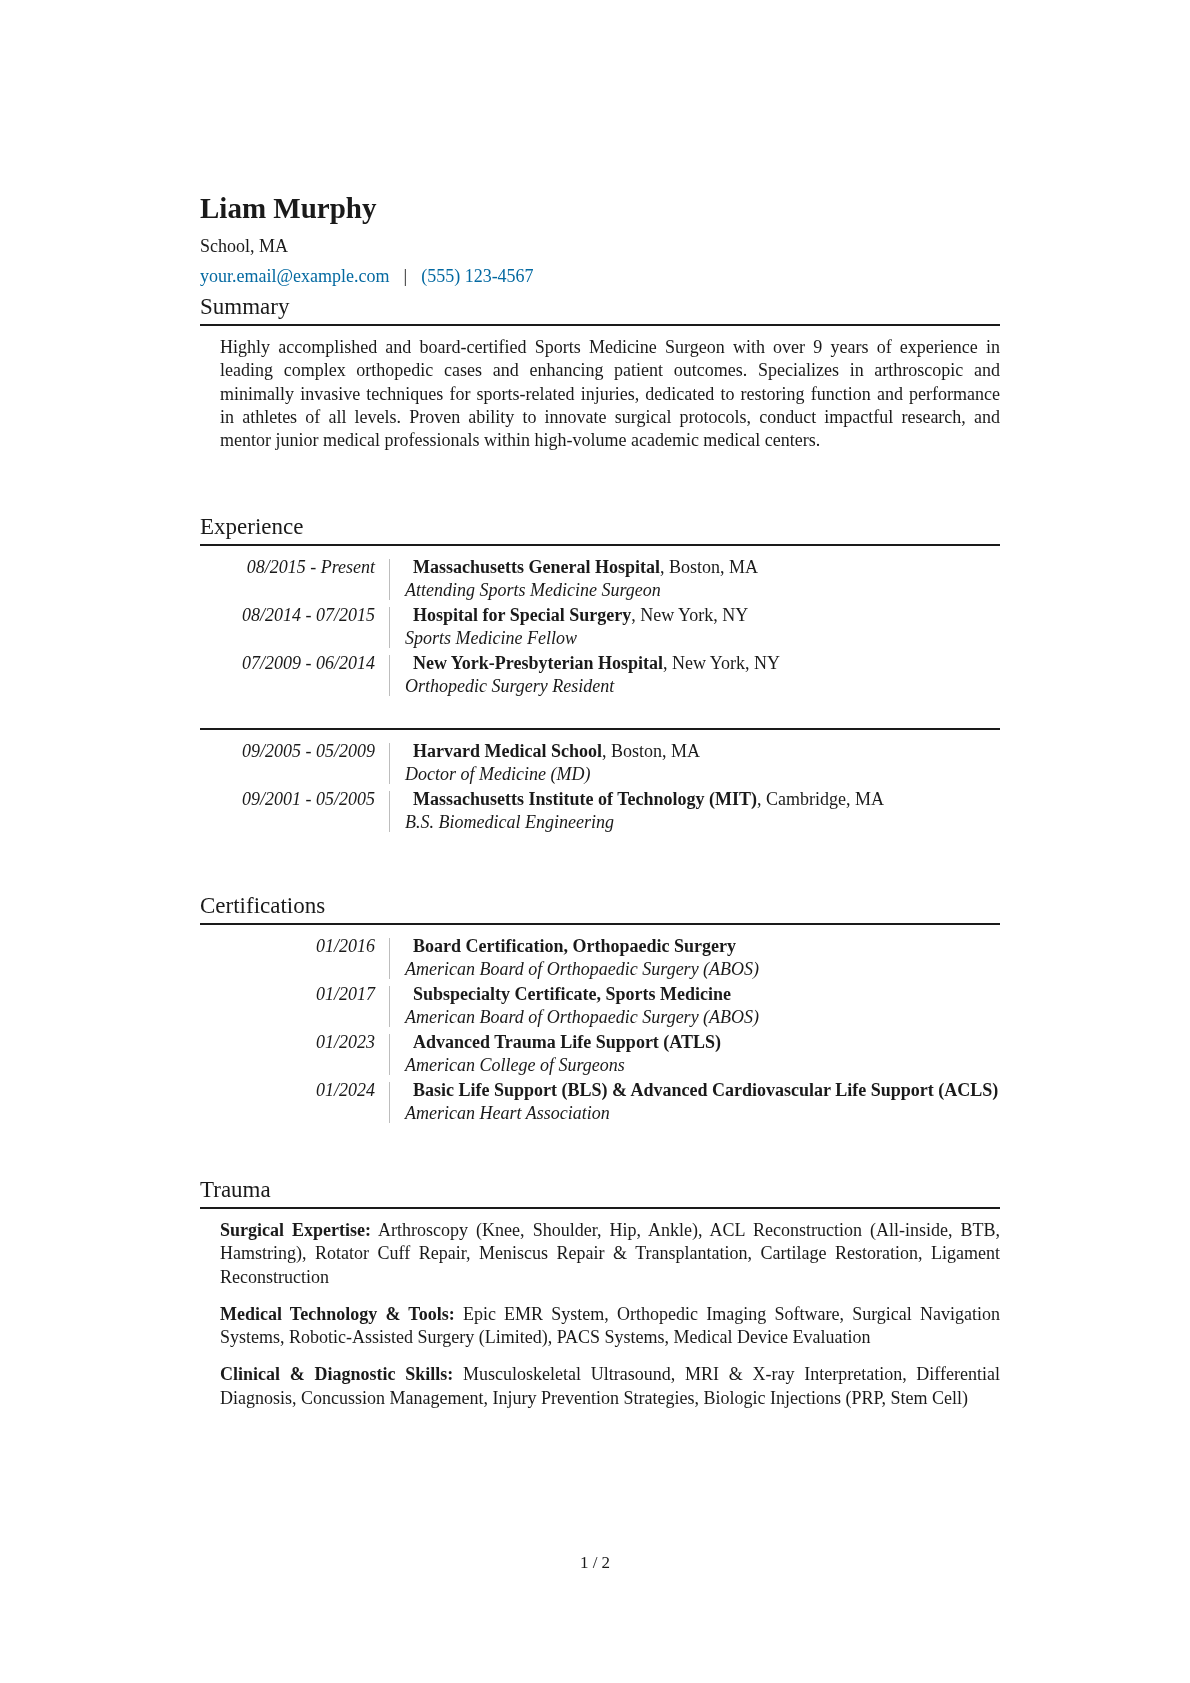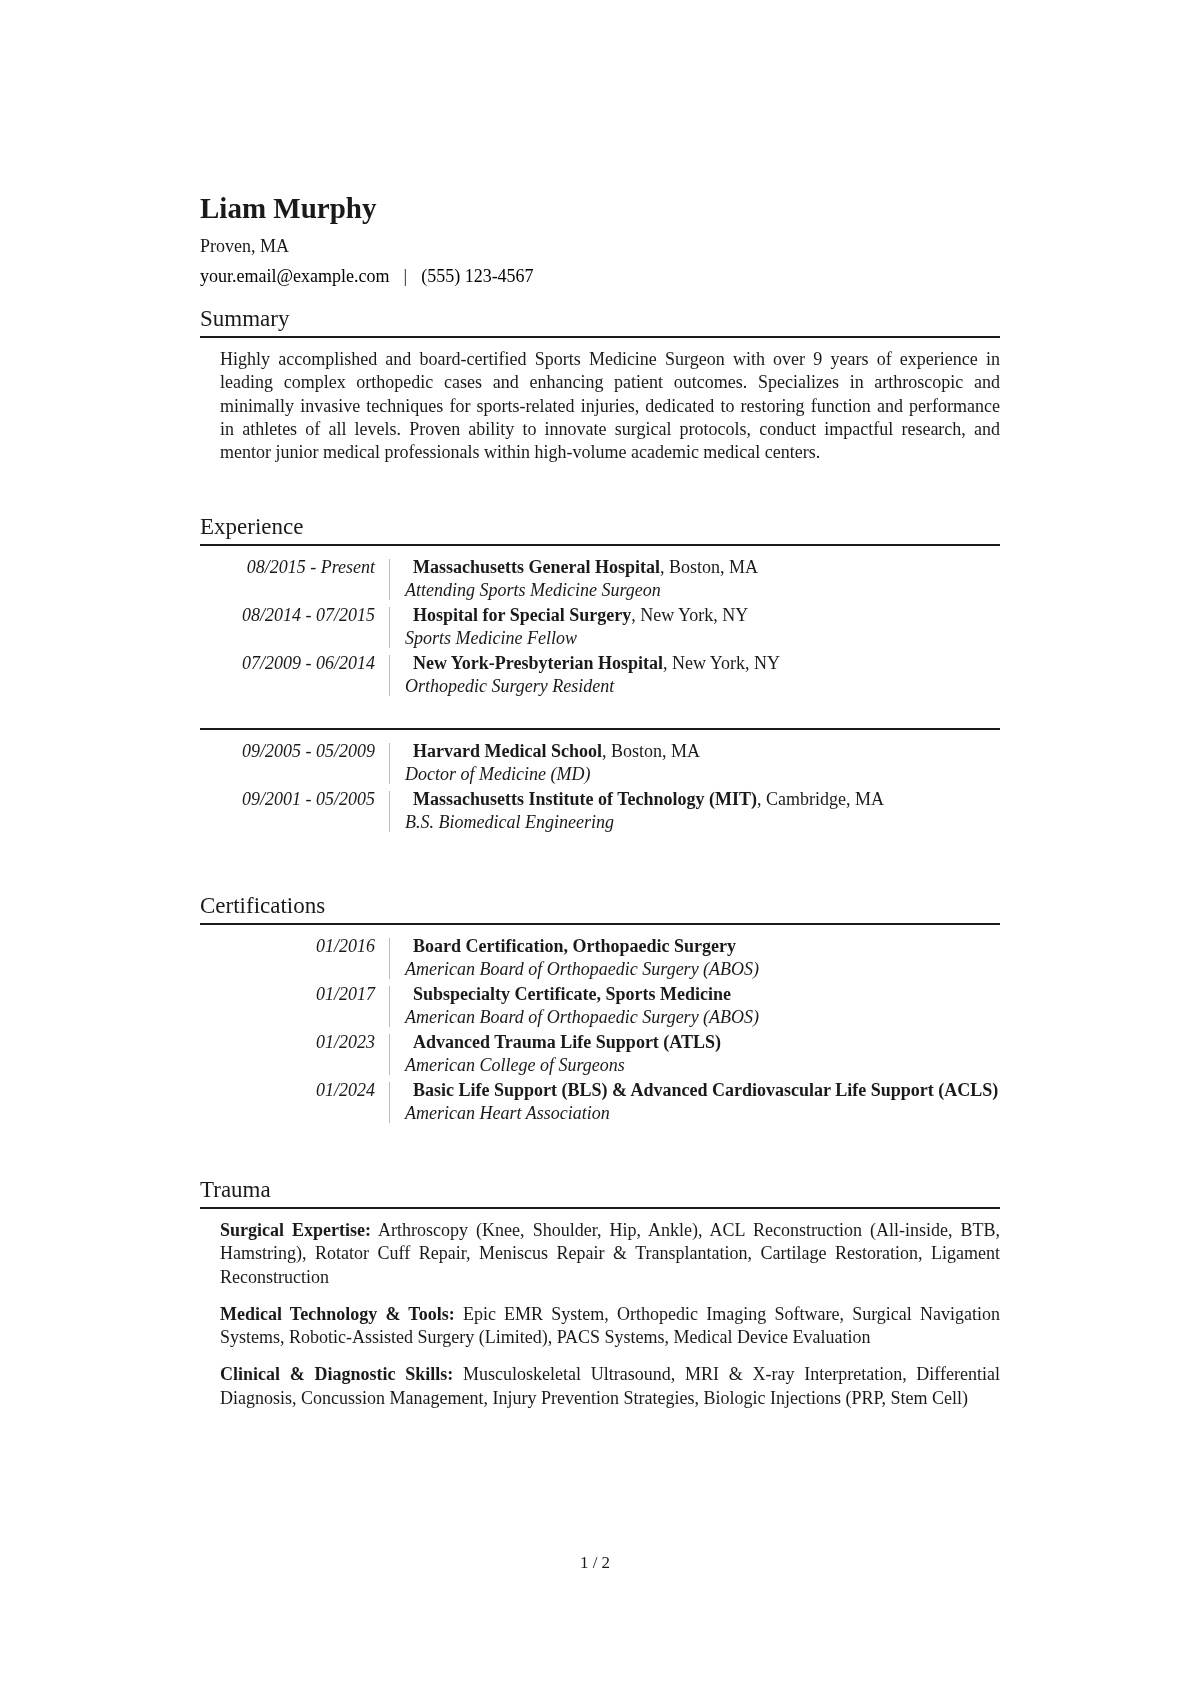--- a/index.html
+++ b/index.html
@@ -2,21 +2,21 @@
 <html><head>
 <meta charset="utf-8">
 <style>
   html, body { margin: 0; padding: 0; background: #ffffff; }
   body { width: 1190px; height: 1683px; position: relative; font-family: "Liberation Serif", "DejaVu Serif", serif; color: #1a1a1a; }
   .page { position: absolute; left: 200px; top: 0; width: 800px; }
   .header { position: absolute; left: 0; top: 190px; width: 800px; text-align: left; }
   .name { font-size: 29px; font-weight: bold; line-height: 36px; }
   .location { font-size: 18px; line-height: 24px; margin-top: 8px; }
   .contact { font-size: 18px; line-height: 24px; margin-top: 6px; }
-  .contact a { color: #000000; text-decoration: none; }
+  .contact a { color: #0369a1; text-decoration: none; }
   .contact .sep { margin: 0 14px; color: #1a1a1a; }
 
   .section { position: absolute; left: 0; width: 800px; }
   .section-title { font-size: 23px; line-height: 30px; }
   .rule { height: 2px; background: #1a1a1a; margin-top: 2px; }
 
   .summary-text { margin: 10px 0 0 20px; font-size: 18px; line-height: 23.3px; text-align: justify; hyphens: manual; }
 
   .entries { margin-top: 10px; }
   .entry { display: flex; align-items: stretch; margin-bottom: 2px; }
@@ -32,27 +32,27 @@
 
   .footer { position: absolute; left: 0; top: 1553px; width: 1190px; text-align: center; font-size: 17px; }
 </style>
 </head>
 <body>
 
 <div class="page">
 
   <div class="header">
     <div class="name">Liam Murphy</div>
-    <div class="location">Proven, MA</div>
+    <div class="location">School, MA</div>
     <div class="contact">
       <a href="#">your.email@example.com</a><span class="sep">|</span><a href="#">(555) 123-4567</a>
     </div>
   </div>
 
-  <div class="section" style="top:304px;">
+  <div class="section" style="top:292px;">
     <div class="section-title">Summary</div>
     <div class="rule"></div>
     <div class="summary-text">Highly accomplished and board-certified Sports Medicine Surgeon with over 9 years of experience in leading complex orthopedic cases and enhancing patient outcomes. Specializes in arthroscopic and minimally invasive techniques for sports-related injuries, dedicated to restoring function and performance in athletes of all levels. Proven ability to innovate surgical protocols, conduct impactful research, and mentor junior medical professionals within high-volume academic medical centers.</div>
   </div>
 
   <div class="section" style="top:512px;">
     <div class="section-title">Experience</div>
     <div class="rule"></div>
     <div class="entries">
       <div class="entry">

